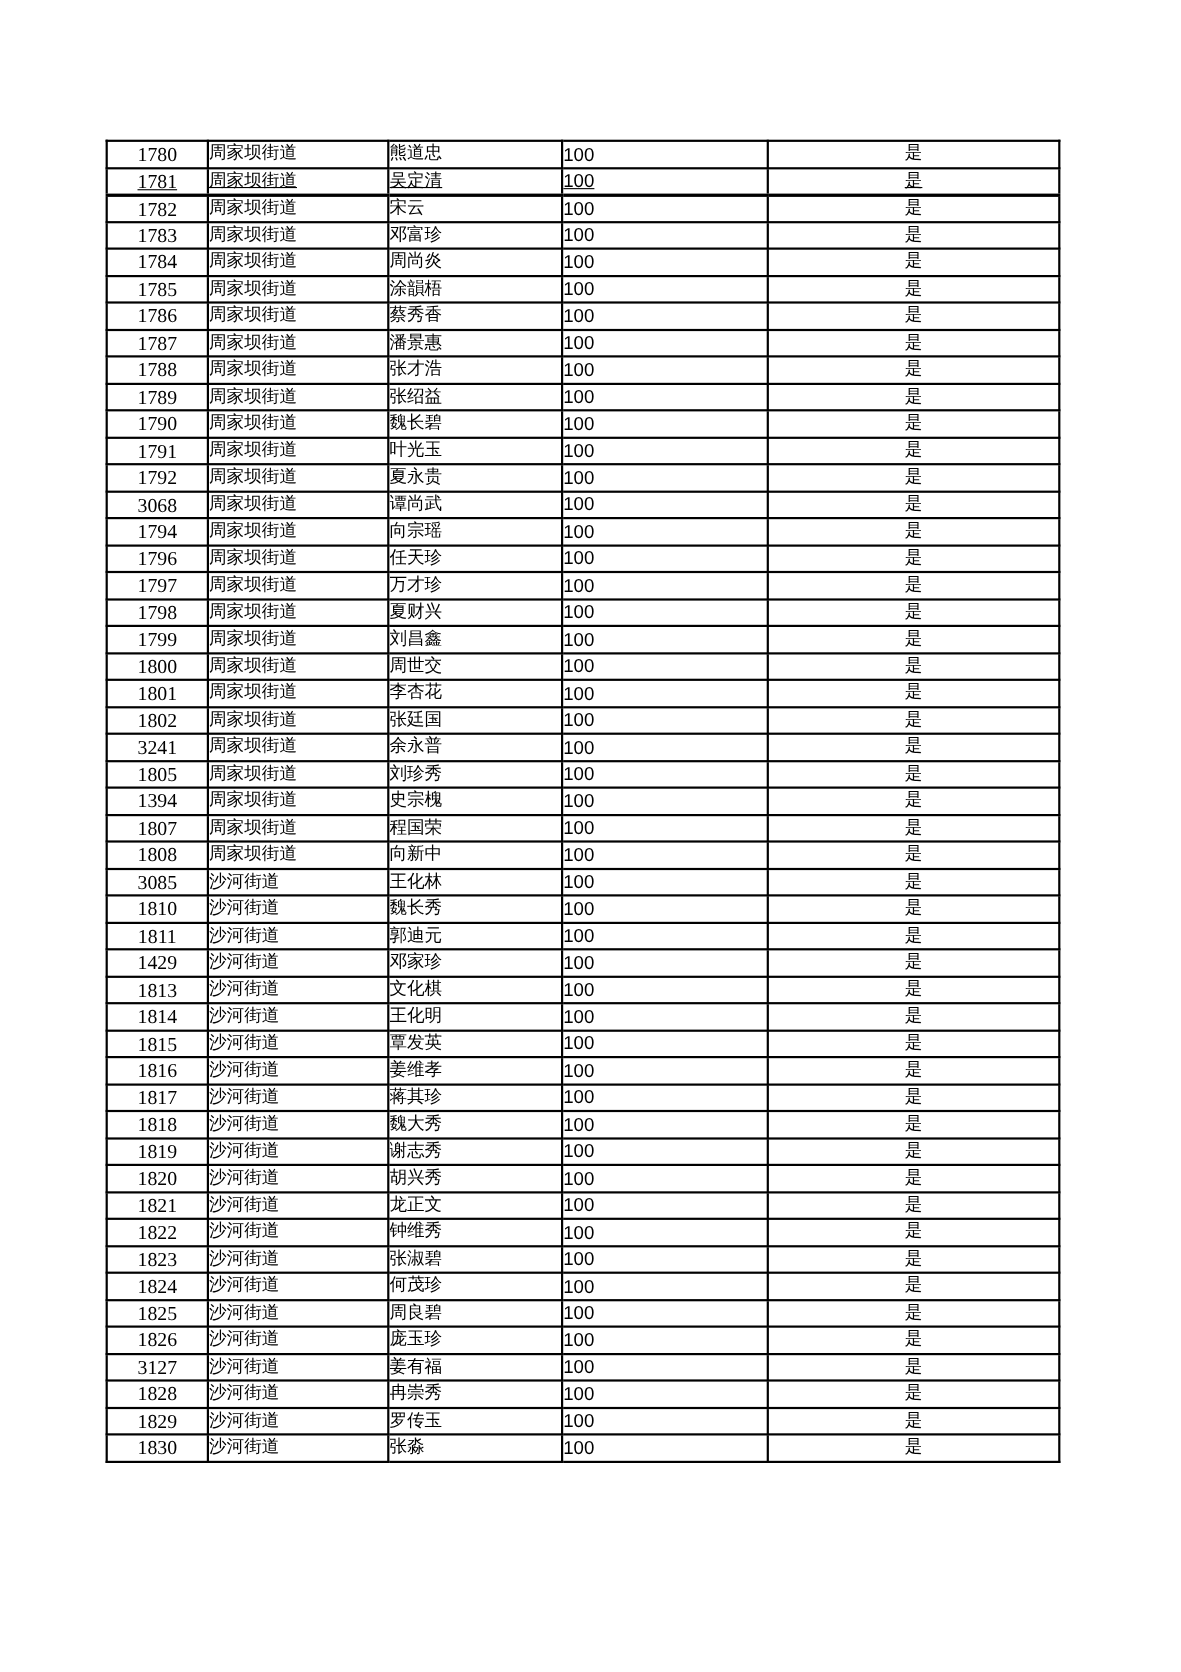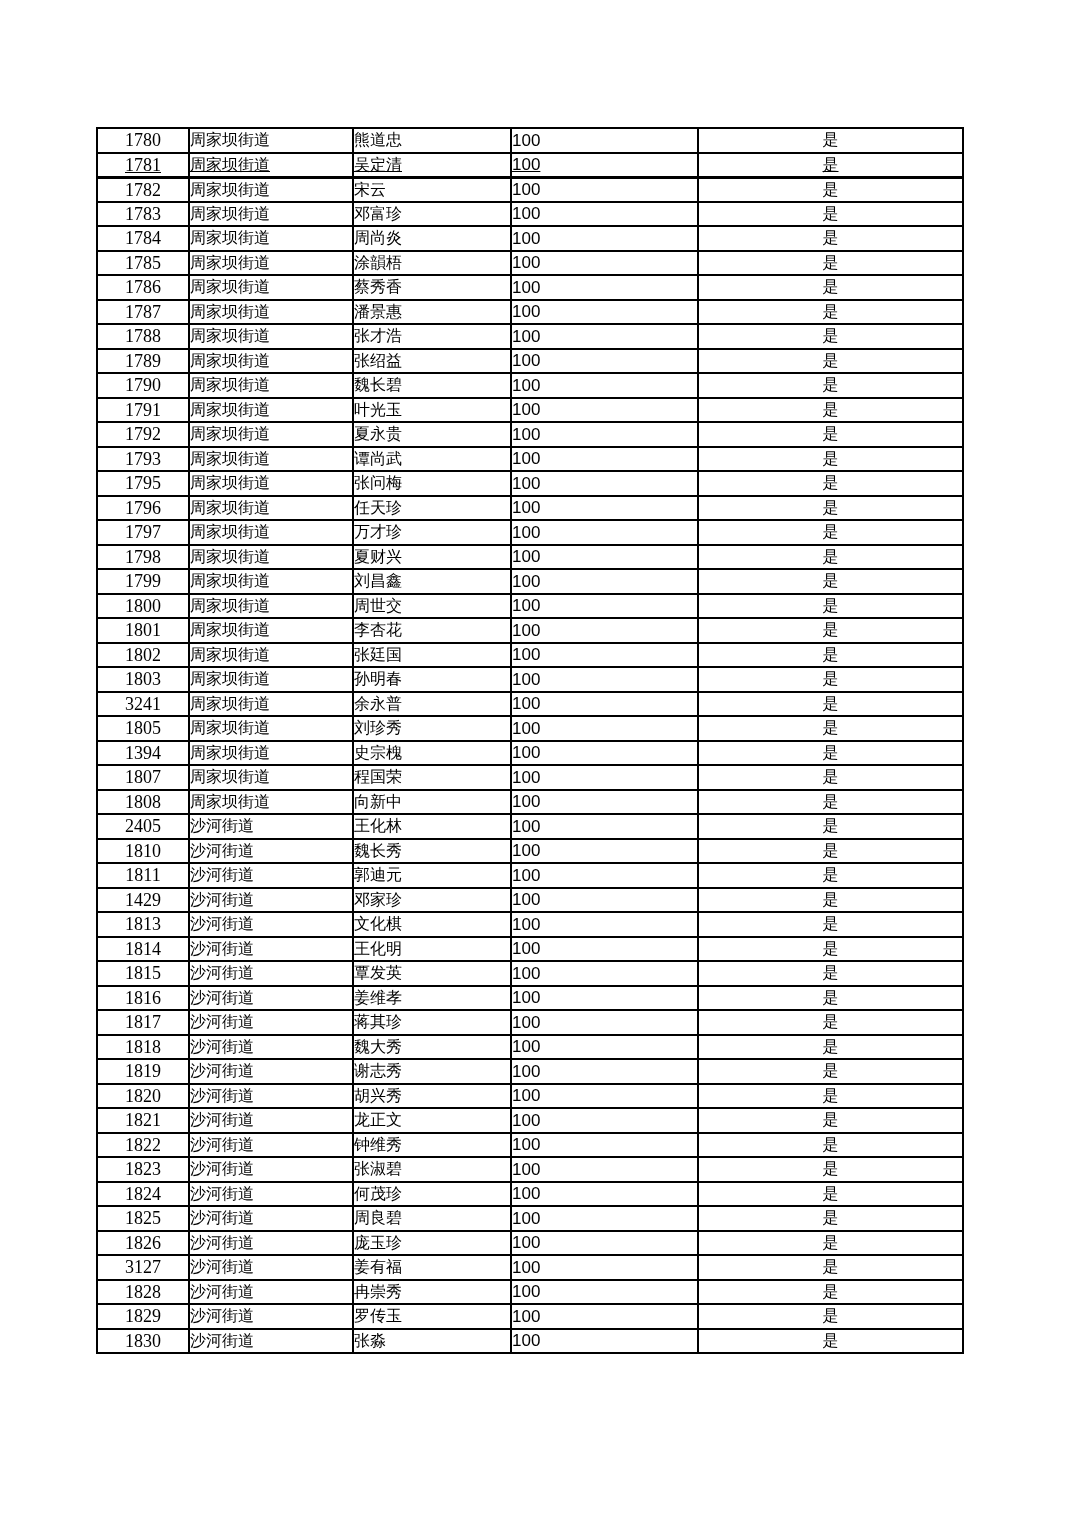--- a/index.html
+++ b/index.html
@@ -161,30 +161,30 @@
           <td class="cell-confirmed">是</td>
         </tr>
         <tr>
           <td class="cell-index">1792</td>
           <td class="cell-street">周家坝街道</td>
           <td class="cell-name">夏永贵</td>
           <td class="cell-score">100</td>
           <td class="cell-confirmed">是</td>
         </tr>
         <tr>
-          <td class="cell-index">1793</td>
+          <td class="cell-index">3068</td>
           <td class="cell-street">周家坝街道</td>
           <td class="cell-name">谭尚武</td>
           <td class="cell-score">100</td>
           <td class="cell-confirmed">是</td>
         </tr>
         <tr>
-          <td class="cell-index">1795</td>
-          <td class="cell-street">周家坝街道</td>
-          <td class="cell-name">张问梅</td>
+          <td class="cell-index">1794</td>
+          <td class="cell-street">周家坝街道</td>
+          <td class="cell-name">向宗瑶</td>
           <td class="cell-score">100</td>
           <td class="cell-confirmed">是</td>
         </tr>
         <tr>
           <td class="cell-index">1796</td>
           <td class="cell-street">周家坝街道</td>
           <td class="cell-name">任天珍</td>
           <td class="cell-score">100</td>
           <td class="cell-confirmed">是</td>
         </tr>
@@ -224,27 +224,20 @@
           <td class="cell-confirmed">是</td>
         </tr>
         <tr>
           <td class="cell-index">1802</td>
           <td class="cell-street">周家坝街道</td>
           <td class="cell-name">张廷国</td>
           <td class="cell-score">100</td>
           <td class="cell-confirmed">是</td>
         </tr>
         <tr>
-          <td class="cell-index">1803</td>
-          <td class="cell-street">周家坝街道</td>
-          <td class="cell-name">孙明春</td>
-          <td class="cell-score">100</td>
-          <td class="cell-confirmed">是</td>
-        </tr>
-        <tr>
           <td class="cell-index">3241</td>
           <td class="cell-street">周家坝街道</td>
           <td class="cell-name">余永普</td>
           <td class="cell-score">100</td>
           <td class="cell-confirmed">是</td>
         </tr>
         <tr>
           <td class="cell-index">1805</td>
           <td class="cell-street">周家坝街道</td>
           <td class="cell-name">刘珍秀</td>
@@ -266,21 +259,21 @@
           <td class="cell-confirmed">是</td>
         </tr>
         <tr>
           <td class="cell-index">1808</td>
           <td class="cell-street">周家坝街道</td>
           <td class="cell-name">向新中</td>
           <td class="cell-score">100</td>
           <td class="cell-confirmed">是</td>
         </tr>
         <tr>
-          <td class="cell-index">2405</td>
+          <td class="cell-index">3085</td>
           <td class="cell-street">沙河街道</td>
           <td class="cell-name">王化林</td>
           <td class="cell-score">100</td>
           <td class="cell-confirmed">是</td>
         </tr>
         <tr>
           <td class="cell-index">1810</td>
           <td class="cell-street">沙河街道</td>
           <td class="cell-name">魏长秀</td>
           <td class="cell-score">100</td>

